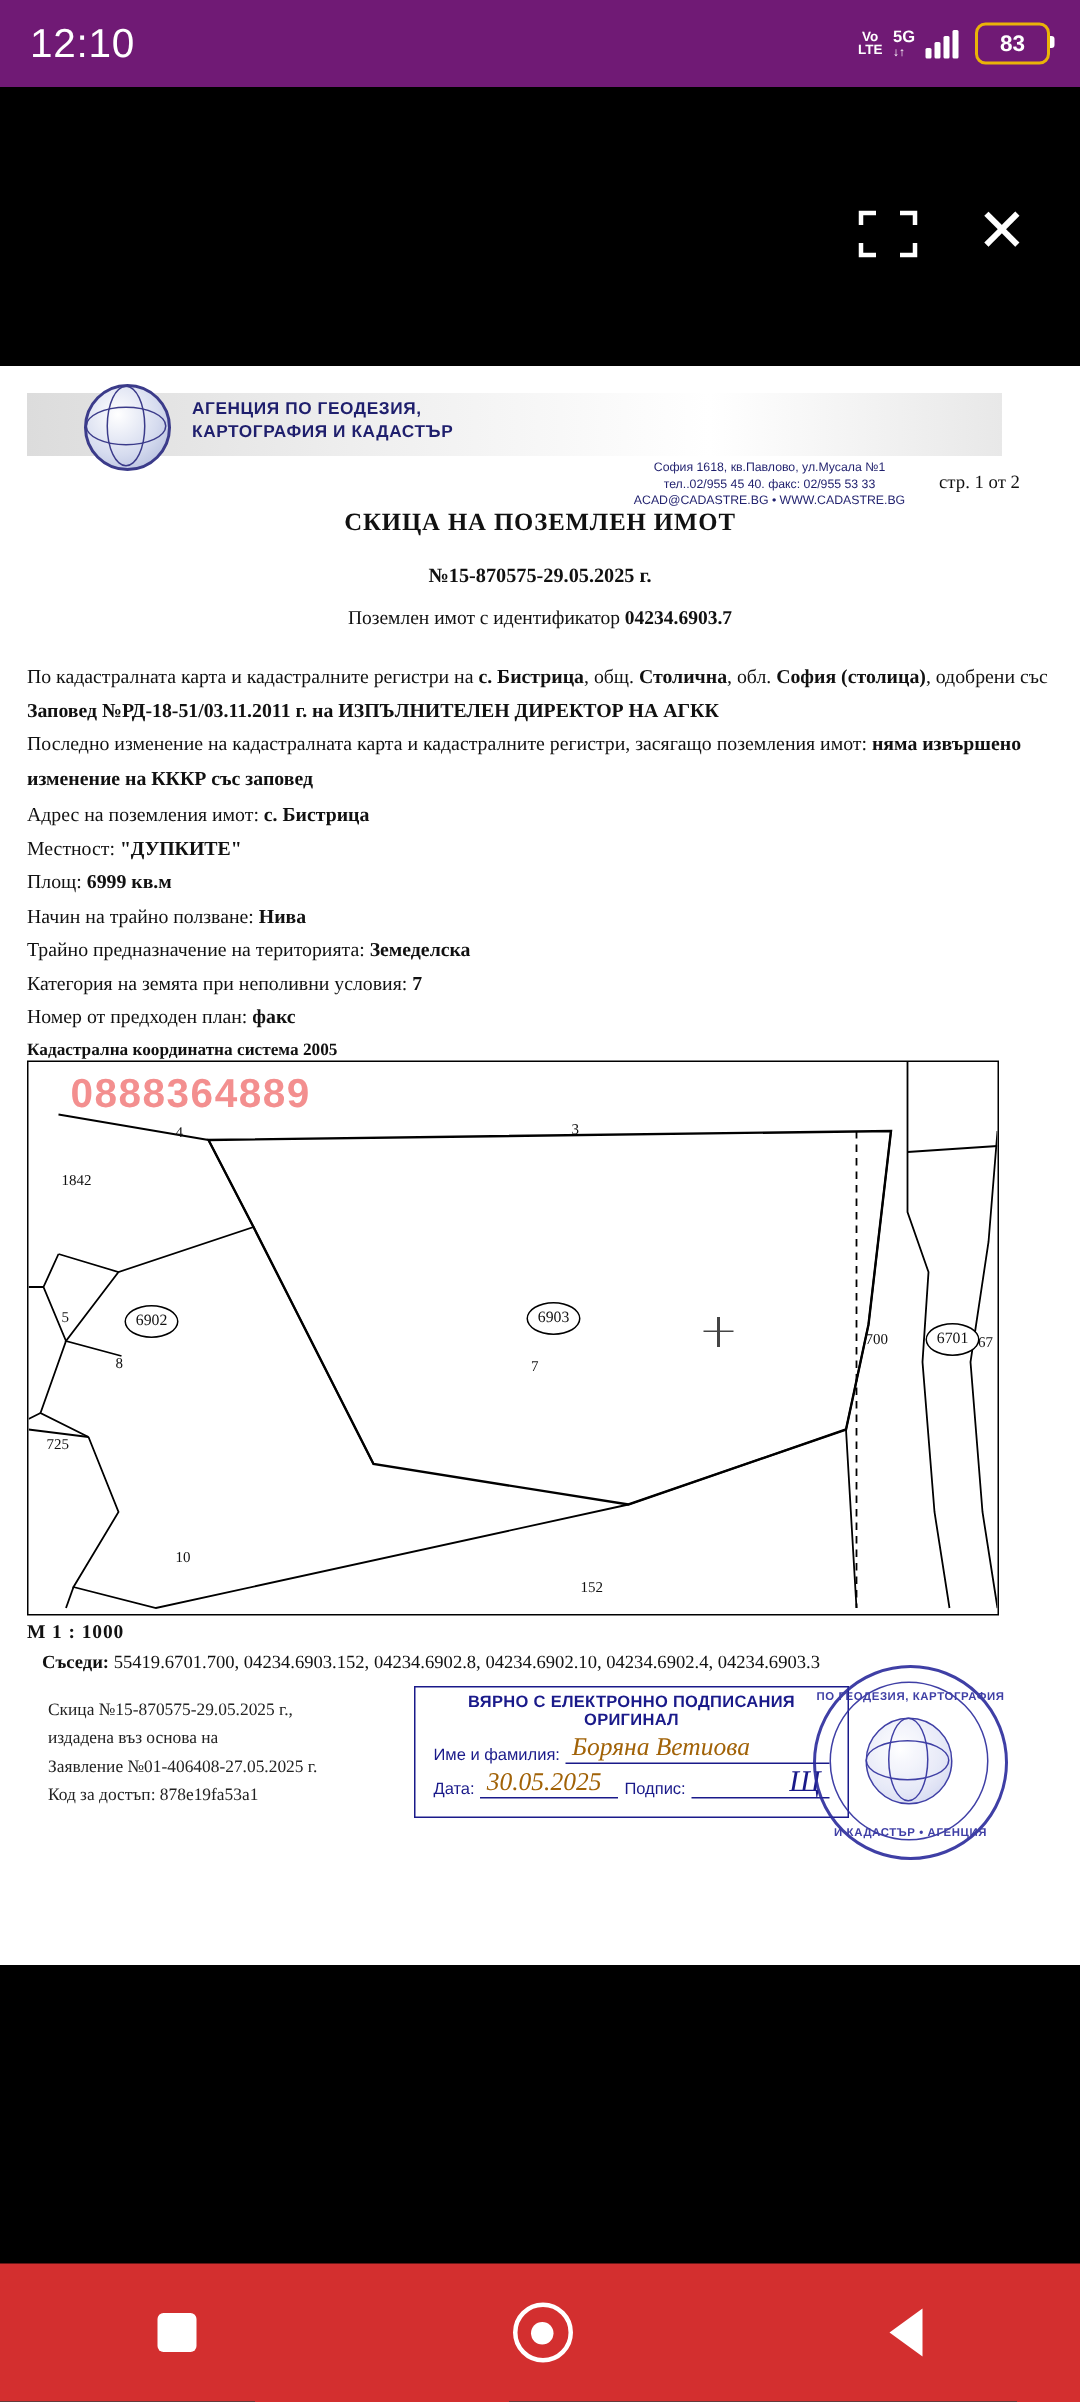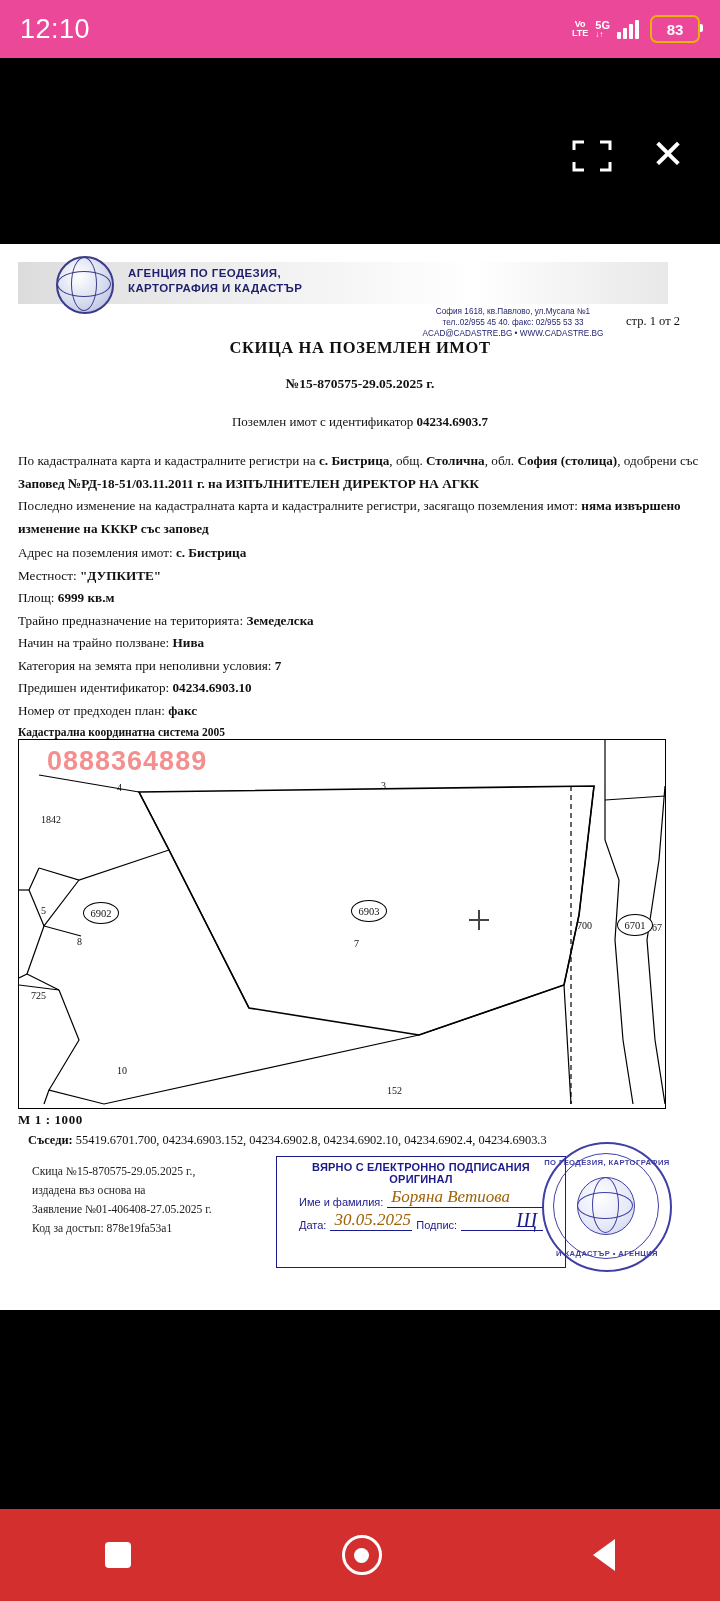--- a/index.html
+++ b/index.html
@@ -13,21 +13,21 @@
     position: relative;
     overflow: hidden;
     font-family: "Liberation Sans", sans-serif;
   }
 
   
   .statusbar {
     position: absolute;
     top: 0; left: 0;
     width: 720px; height: 58px;
-    background: #ec4899;
+    background: #701a75;
     display: flex;
     align-items: center;
     justify-content: space-between;
     padding: 0 20px;
     box-sizing: border-box;
     color: #fff;
   }
   .status-clock {
     font-size: 27px;
     letter-spacing: 0.5px;
@@ -191,21 +191,21 @@
   }
   .subtitle {
     text-align: center;
     font-weight: bold;
     font-size: 13.5px;
     margin-top: 18px;
   }
   .ident-line {
     text-align: center;
     font-size: 13px;
-    margin-top: 22px;
+    margin-top: 12px;
   }
   .ident-line b { font-weight: bold; }
 
   .body-text {
     margin-top: 20px;
     font-size: 13.2px;
     line-height: 22.5px;
   }
   .body-text p { margin: 0; }
   .body-text b { font-weight: bold; }
@@ -297,24 +297,24 @@
   .foot-left {
     position: absolute;
     left: 14px; top: 0;
     font-size: 11.6px;
     line-height: 19px;
     color: #222;
   }
   .stamp-box {
     position: absolute;
     left: 258px; top: -6px;
-    width: 290px; height: 112px;
+    width: 290px; height: 88px;
     border: 1.6px solid #1a1a8a;
     box-sizing: border-box;
-    padding: 4px 22px;
+    padding: 4px 12px;
     font-family: "Liberation Sans", sans-serif;
     color: #1a1a8a;
   }
   .stamp-title {
     font-size: 11px;
     font-weight: bold;
     text-align: center;
     letter-spacing: .2px;
   }
   .stamp-row {
@@ -500,24 +500,23 @@
       </p>
       <p>
         <span>Последно изменение на кадастралната карта и кадастралните регистри, засягащо поземления имот: </span><b>няма извършено изменение на КККР със заповед</b>
       </p>
     </div>
 
     <div class="fields">
       <div><span>Адрес на поземления имот: </span><b>с. Бистрица</b></div>
       <div><span>Местност: </span><b>"ДУПКИТЕ"</b></div>
       <div><span>Площ: </span><b>6999 кв.м</b></div>
+      <div><span>Начин на трайно ползване: </span><b>Нива</b></div>
       <div><span>Трайно предназначение на територията: </span><b>Земеделска</b></div>
-      <div><span>Начин на трайно ползване: </span><b>Нива</b></div>
       <div><span>Категория на земята при неполивни условия: </span><b>7</b></div>
-      <div><span>Предишен идентификатор: </span><b>04234.6903.10</b></div>
       <div><span>Номер от предходен план: </span><b>факс</b></div>
     </div>
 
     <div class="coord-sys">Кадастрална координатна система 2005</div>
 
     <div class="map-wrap">
       <div class="watermark">0888364889</div>
 
       <svg width="646" height="368" viewBox="0 0 646 368" style="position:absolute;left:0;top:0">
         <g fill="none" stroke="#000" stroke-width="1.2">

